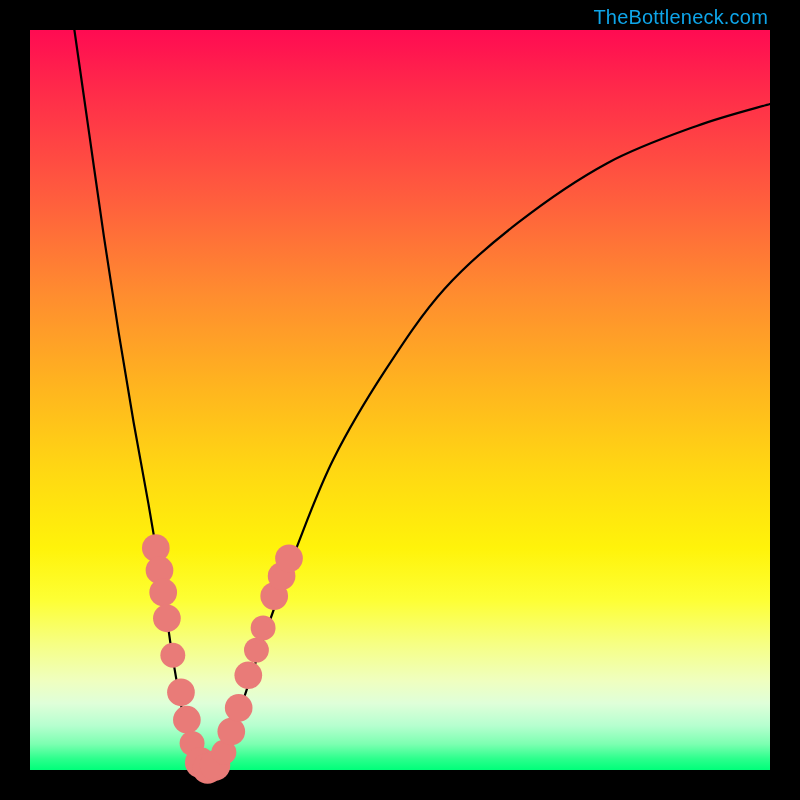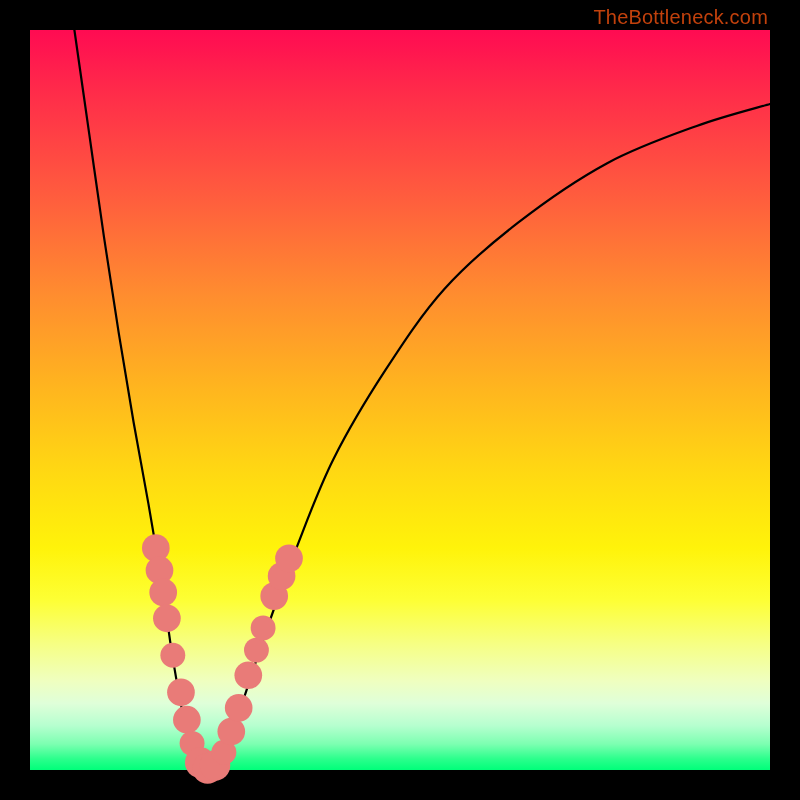--- a/index.html
+++ b/index.html
@@ -40,21 +40,21 @@
       #b6ffcf 94%,
       #7cffb1 96.5%,
       #2bff8c 98.5%,
       #00ff7a 100%
     );
   }
   .watermark {
     position: absolute;
     top: 6px;
     right: 32px;
-    color: #c2410c;
+    color: #0ea5e9;
     font-size: 20px;
     font-weight: 400;
     letter-spacing: 0.2px;
     user-select: none;
   }
   svg.curve {
     position: absolute;
     left: 0;
     top: 0;
     width: 740px;

